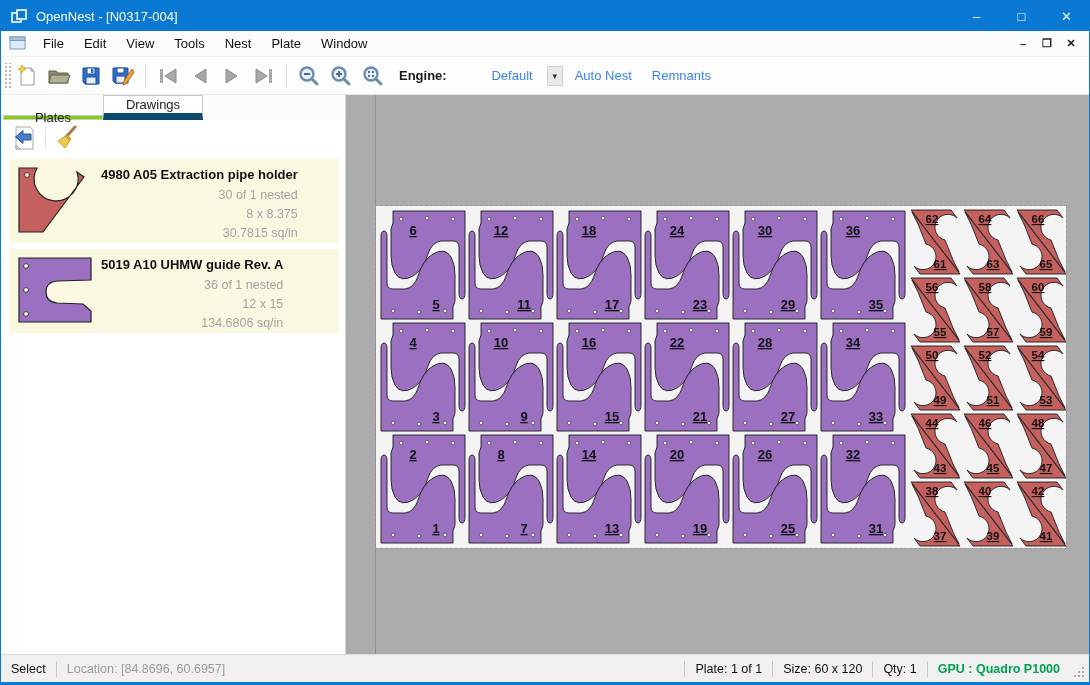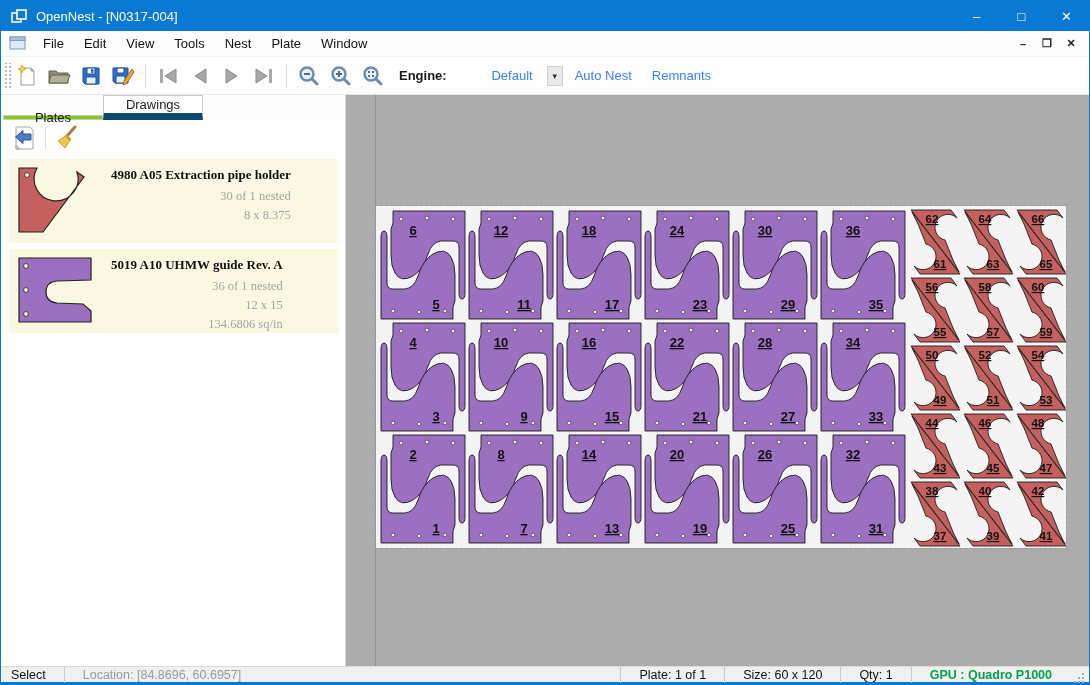--- a/index.html
+++ b/index.html
@@ -38,31 +38,31 @@
   .tabs { height:25px; display:flex; background:#fcfcfc; padding-left:2px; flex:0 0 auto; }
   .tab { width:100px; display:flex; align-items:center; justify-content:center; font-size:13px; border:1px solid #c8c8c8; border-bottom:1px solid #c8c8c8; background:#84cc16; color:#222; margin-top:20px; }
   .tab.active { background:#fff; border-bottom:7px solid #0c4a6e; margin-top:0; z-index:2; }
   .tabs .tab-filler { flex:1; border-bottom:0px solid #c8c8c8; }
   .panel-toolbar { height:36px; display:flex; align-items:center; padding-left:8px; flex:0 0 auto; }
   .pt-btn { width:30px; height:28px; display:flex; align-items:center; justify-content:center; }
   .pt-sep { width:1px; height:22px; background:#e0e0e0; margin:0 6px; }
   .items { flex:1; overflow:hidden; padding:1px 4px; }
   .drawing-item { background:#fbf8e1; display:flex; padding:6px 8px; margin:2px 2px 6px 4px; height:84px; }
   .thumb { width:84px; flex:0 0 auto; display:flex; align-items:center; }
-  .item-text { margin-left:10px; padding-top:2px;font-family:Liberation Serif, serif; }
+  .item-text { padding-top:2px; }
   .item-title { font-weight:bold; font-size:13px; color:#111; margin-bottom:4px; }
   .item-sub { color:#a3a3a3; font-size:12.5px; line-height:19px; }
 
   .canvas { flex:1; background:#acacac; position:relative; overflow:hidden; }
   .canvas-vline { position:absolute; left:29px; top:0; bottom:0; width:1px; background:#8f8f8f; }
   .plate { position:absolute; left:30px; top:111px; width:690px; height:342px; background:#f4f4f4; outline:1px dashed #9a9a9a; }
   .plate svg { display:block; }
 
   
-  .statusbar { height:16px; background:#f0f0f0; border-top:1px solid #dadada; display:flex; align-items:center; font-size:12.5px; flex:0 0 auto;gap:8px; }
+  .statusbar { height:28px; background:#f0f0f0; border-top:1px solid #dadada; display:flex; align-items:center; font-size:12.5px; flex:0 0 auto; }
   .sb-seg { padding:0 10px; color:#111; }
   .sb-sep { width:1px; height:16px; background:#c9c9c9; }
   .sb-gray { color:#9a9a9a; }
   .sb-green { font-weight:bold; }
   .statusbar .spacer { flex:1; }
   .sb-grip { width:14px; height:14px; margin:6px 3px 0 2px; }
 </style>
 </head>
 <body>
 
@@ -219,20 +219,21 @@
           <div class="thumb">
             <svg width="78" height="70" viewBox="0 0 78 70">
               <path d="M2,2 L20,2 A22,22 0 1 0 60,6 L67,11 L26,66 L2,66 Z" stroke="#222" stroke-width="1.2" fill="#c4605e"></path>
               <circle cx="10" cy="9" r="2.4" fill="#fbf8e1" stroke="#222" stroke-width="0.8"></circle>
             </svg>
           </div>
           <div class="item-text">
             <div class="item-title">4980 A05 Extraction pipe holder</div>
             <div class="item-sub">30 of 1 nested</div>
             <div class="item-sub">8 x 8.375</div>
+            <div class="item-sub">30.7815 sq/in</div>
           </div>
         </div>
 
         <div class="drawing-item">
           <div class="thumb">
             <svg width="78" height="70" viewBox="0 0 78 70">
               <path d="M2,2 L74,2 L74,24 L40,25 Q29,26 29,36 Q29,46 40,47 L66,48 L74,55 L74,66 L2,66 Z" stroke="#222" stroke-width="1.2" fill="#9b70c0"></path>
               <circle cx="9" cy="10" r="2.4" fill="#fbf8e1" stroke="#222" stroke-width="0.8"></circle>
               <circle cx="9" cy="34" r="2.4" fill="#fbf8e1" stroke="#222" stroke-width="0.8"></circle>
               <circle cx="9" cy="58" r="2.4" fill="#fbf8e1" stroke="#222" stroke-width="0.8"></circle>

